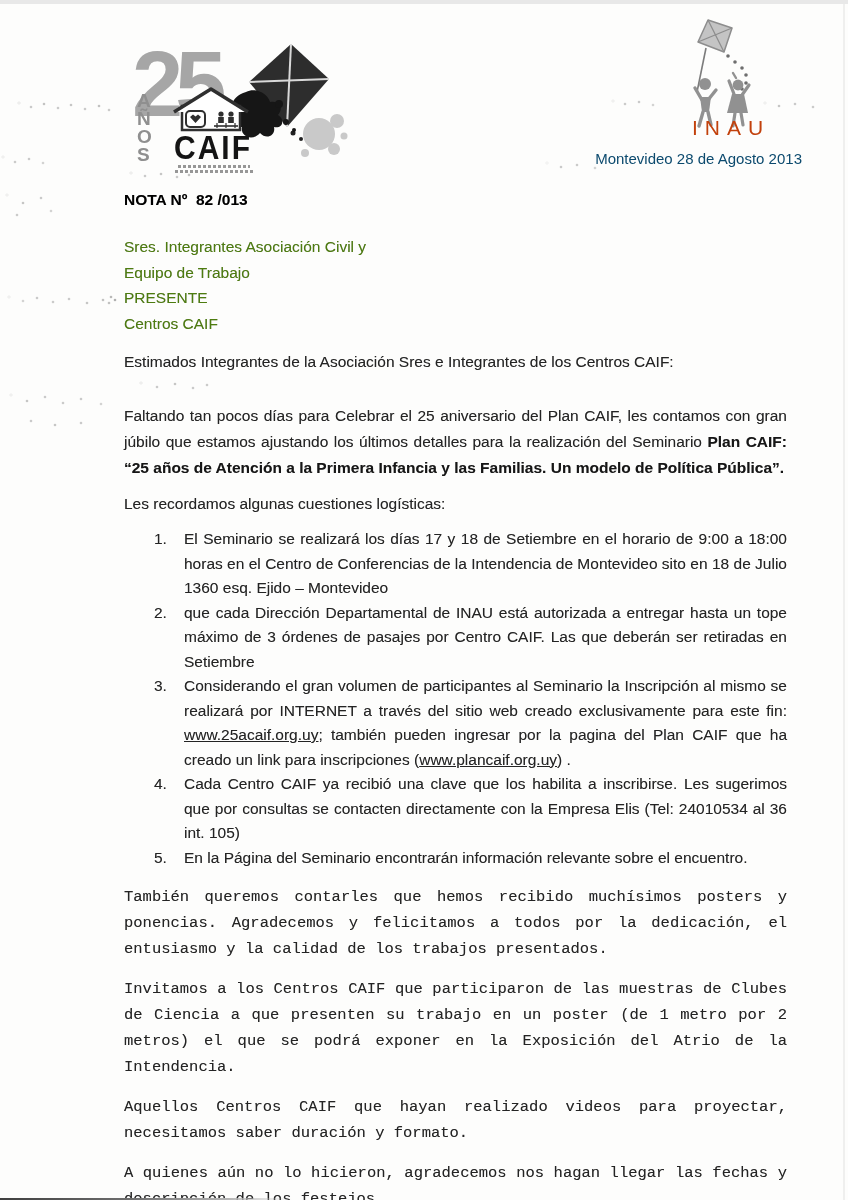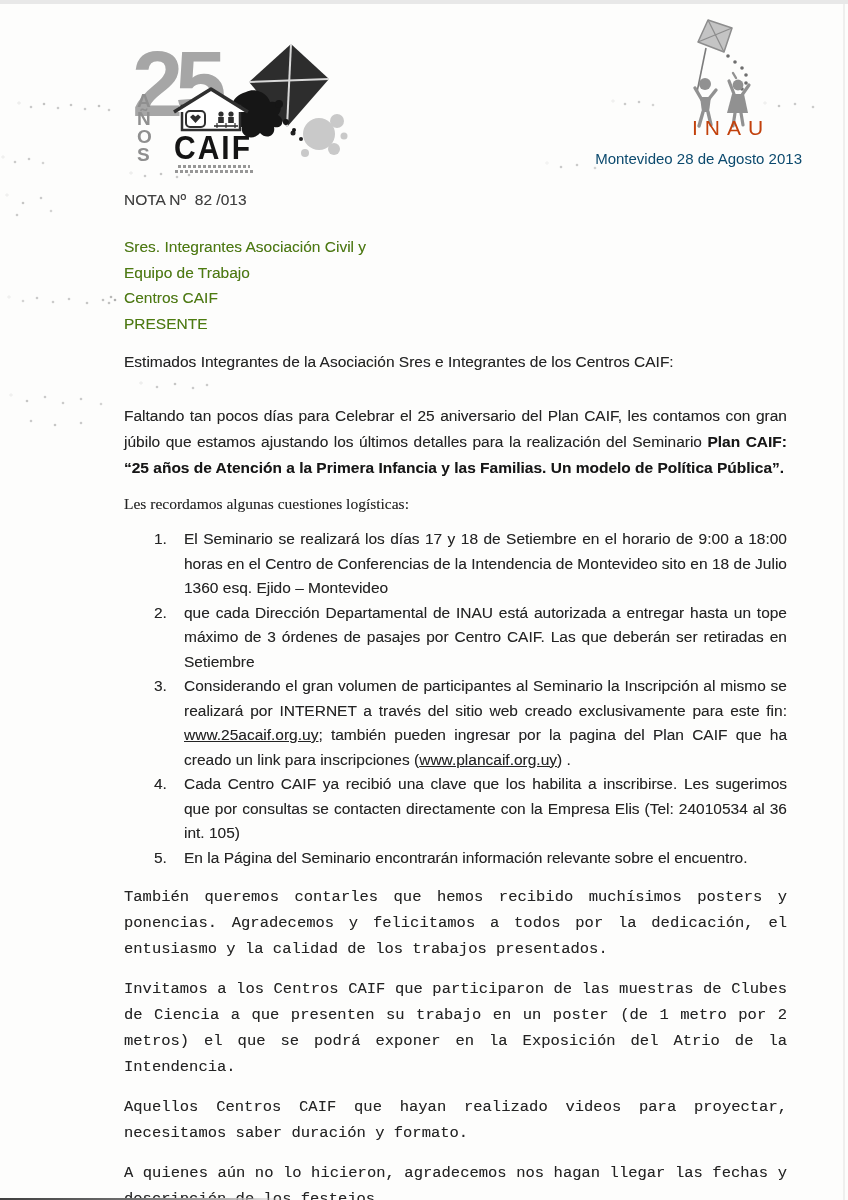--- a/index.html
+++ b/index.html
@@ -48,27 +48,27 @@
     position:absolute;right:46px;top:146px;
     font-size:15px;color:#0c4a6e;
   }
 
   
   .letter{
     position:absolute;left:124px;top:186px;width:663px;
     font-size:15.5px;color:#242424;
     text-shadow:0 0 0.5px rgba(50,50,50,.35);
   }
-  .nota{font-weight:400;font-size:15.5px;line-height:20px;white-space:pre-wrap;color:#404040;}
+  .nota{font-weight:700;font-size:15.5px;line-height:20px;white-space:pre-wrap;color:#000000;}
   .recipient{margin-top:24px;font-weight:400;line-height:25.5px;color:#4d7c0f;}
   .greeting{margin-top:15px;line-height:22px;}
   .para{margin:0;text-align:justify;line-height:26px;}
   .p1{margin-top:30px;}
   .p1 b{color:#161616;}
-  .logistics{margin-top:12px;line-height:22px;font-family:Liberation Serif, serif;}
+  .logistics{margin-top:12px;line-height:22px;}
   .list{margin-top:12px;line-height:24.5px;}
   .li{display:flex;padding-left:30px;}
   .li-marker{flex:0 0 30px;}
   .li-text{flex:1;text-align:justify;}
   .u{text-decoration:underline;}
   .pgap{margin-top:14px;font-family:Liberation Mono, monospace;}
 
   
   .nz{position:absolute;width:2px;height:2px;border-radius:50%;opacity:.5;}
   .bottom-bar{
@@ -179,22 +179,22 @@
   </div>
 
   <div class="date-line">Montevideo 28 de Agosto 2013</div>
 
   <div class="letter">
     <div class="nota">NOTA Nº  82 /013</div>
 
     <div class="recipient">
       <div>Sres. Integrantes Asociación Civil y</div>
       <div>Equipo de Trabajo</div>
+      <div>PRESENTE</div>
       <div>Centros CAIF</div>
-      <div>PRESENTE</div>
     </div>
 
     <div class="greeting">Estimados Integrantes de la Asociación Sres e Integrantes de los Centros CAIF:</div>
 
     <p class="para p1"><span>Faltando tan pocos días para Celebrar el 25 aniversario del Plan CAIF, les contamos con gran júbilo que estamos ajustando los últimos detalles para la realización del Seminario </span><b>Plan CAIF: “25 años de Atención a la Primera Infancia y las Familias. Un modelo de Política Pública”.</b></p>
 
     <div class="logistics">Les recordamos algunas cuestiones logísticas:</div>
 
     <div class="list">
       <div class="li">

